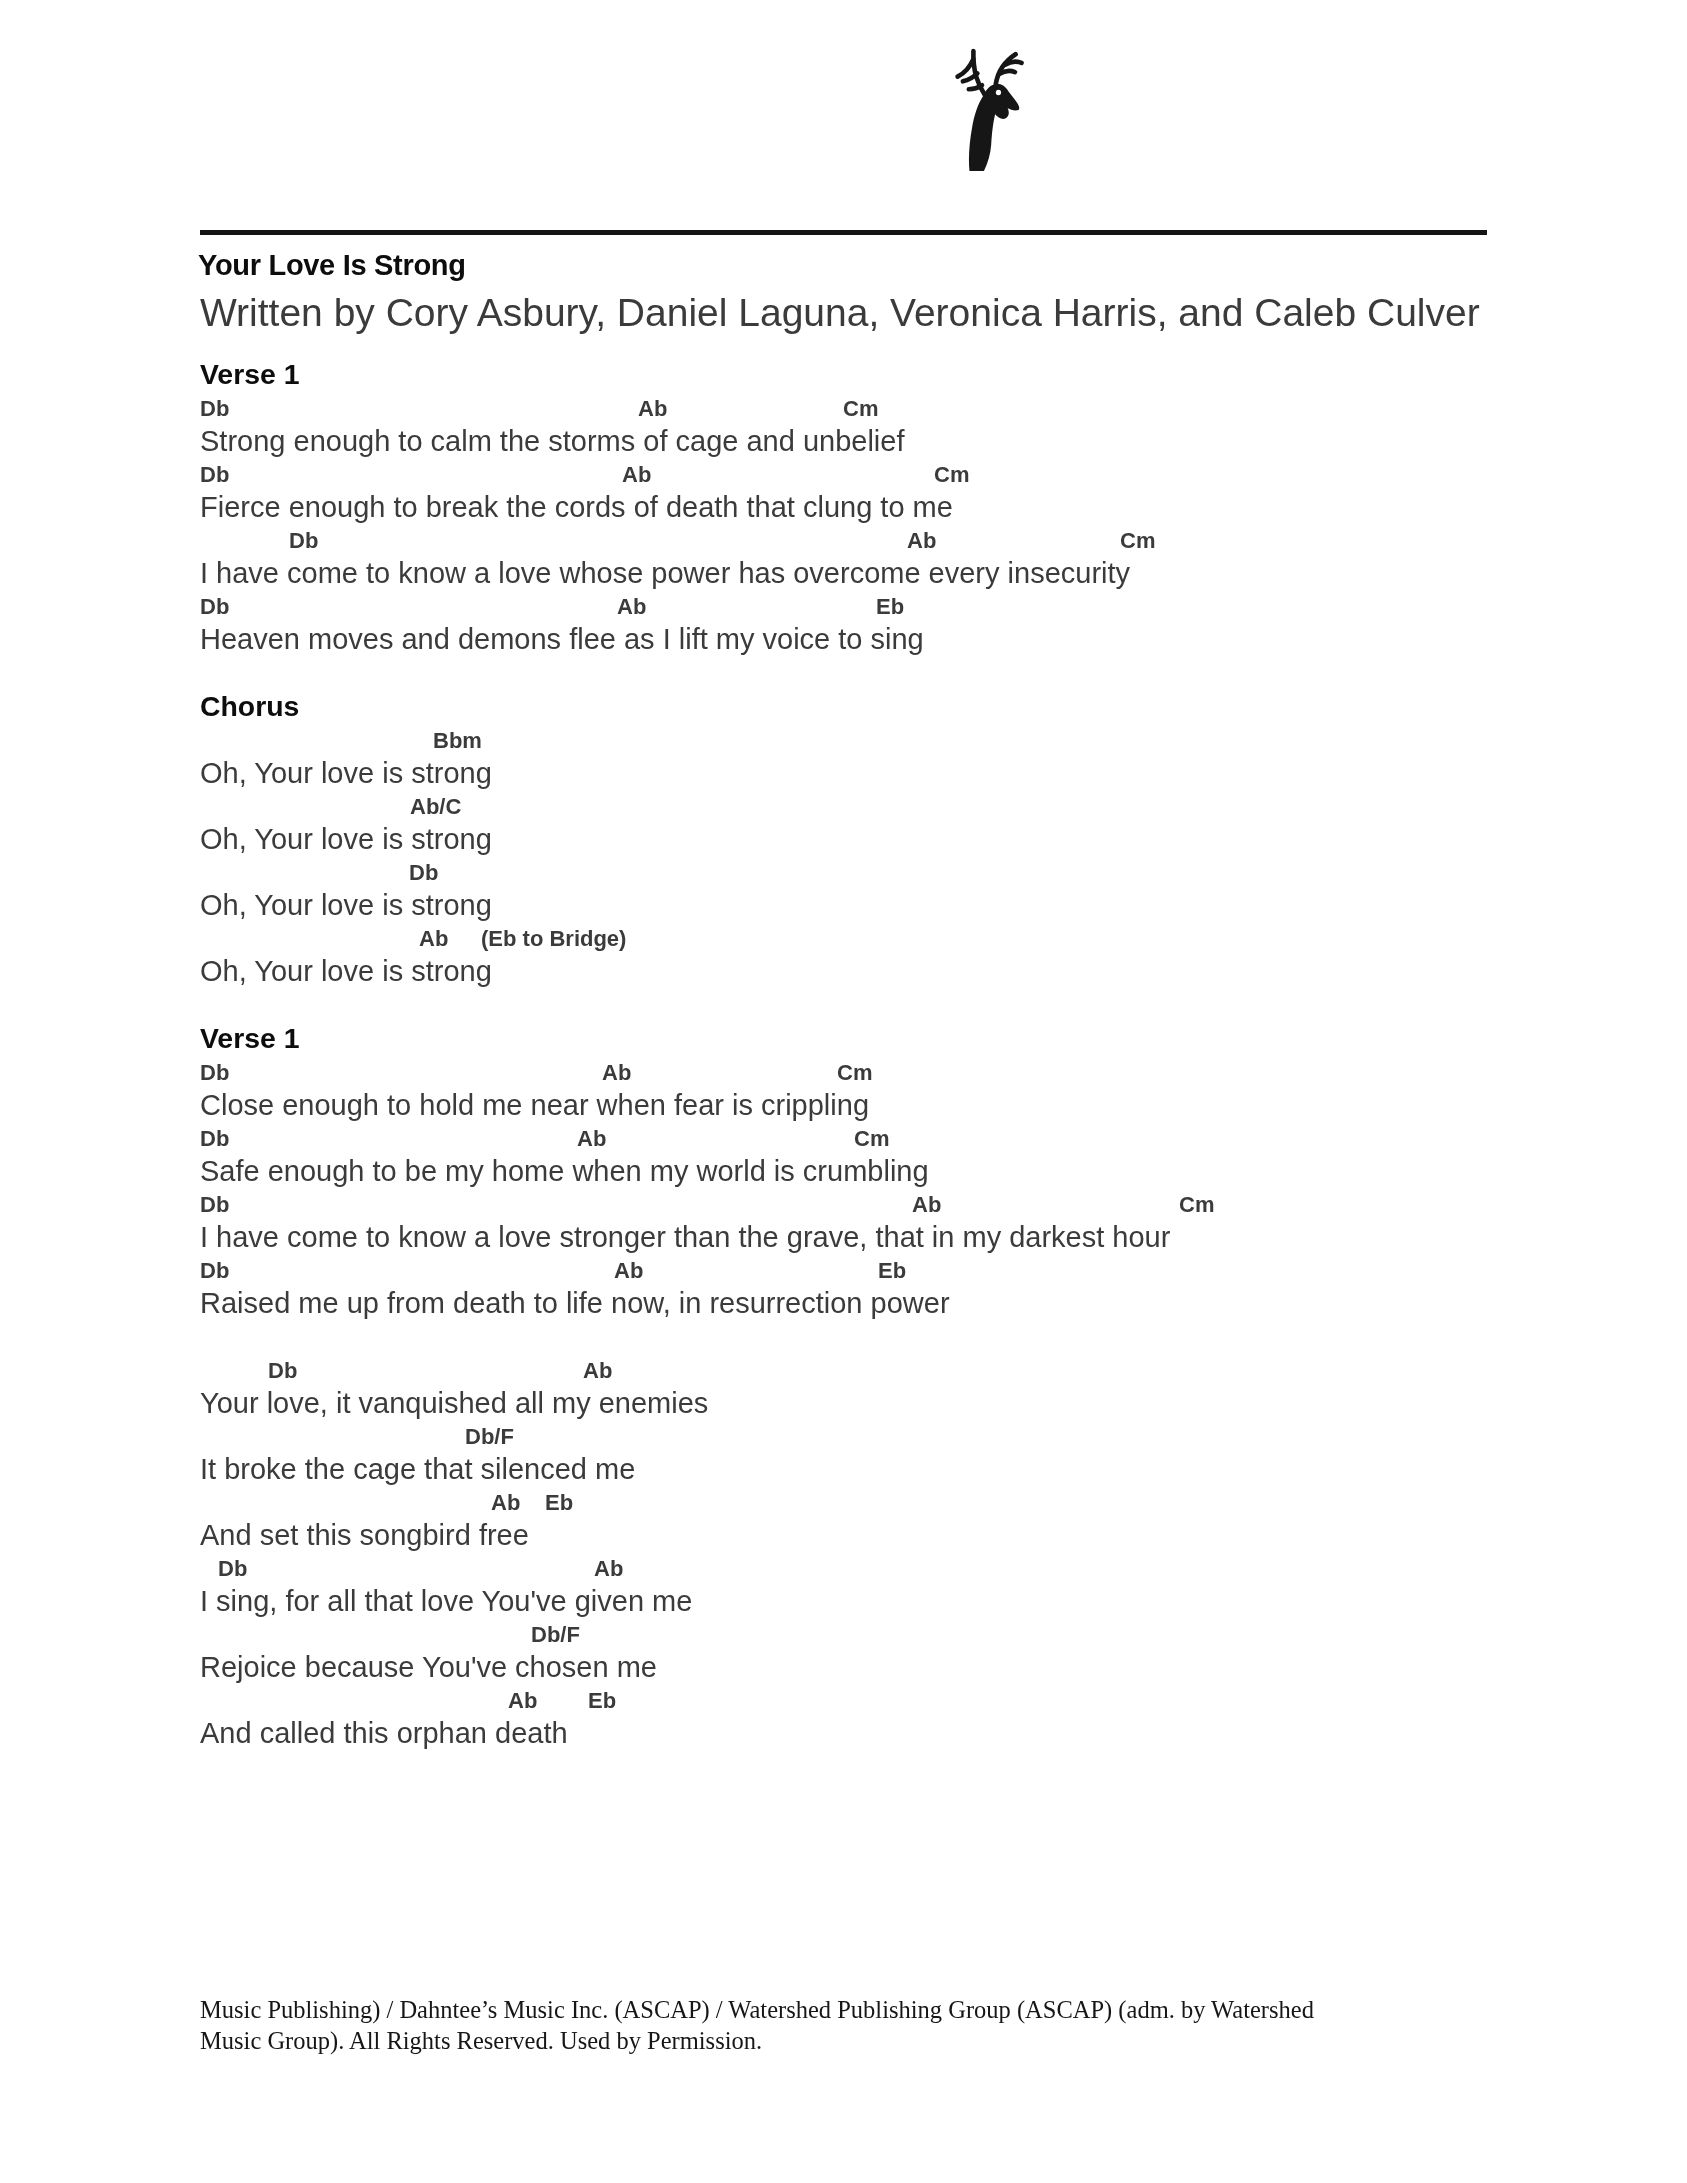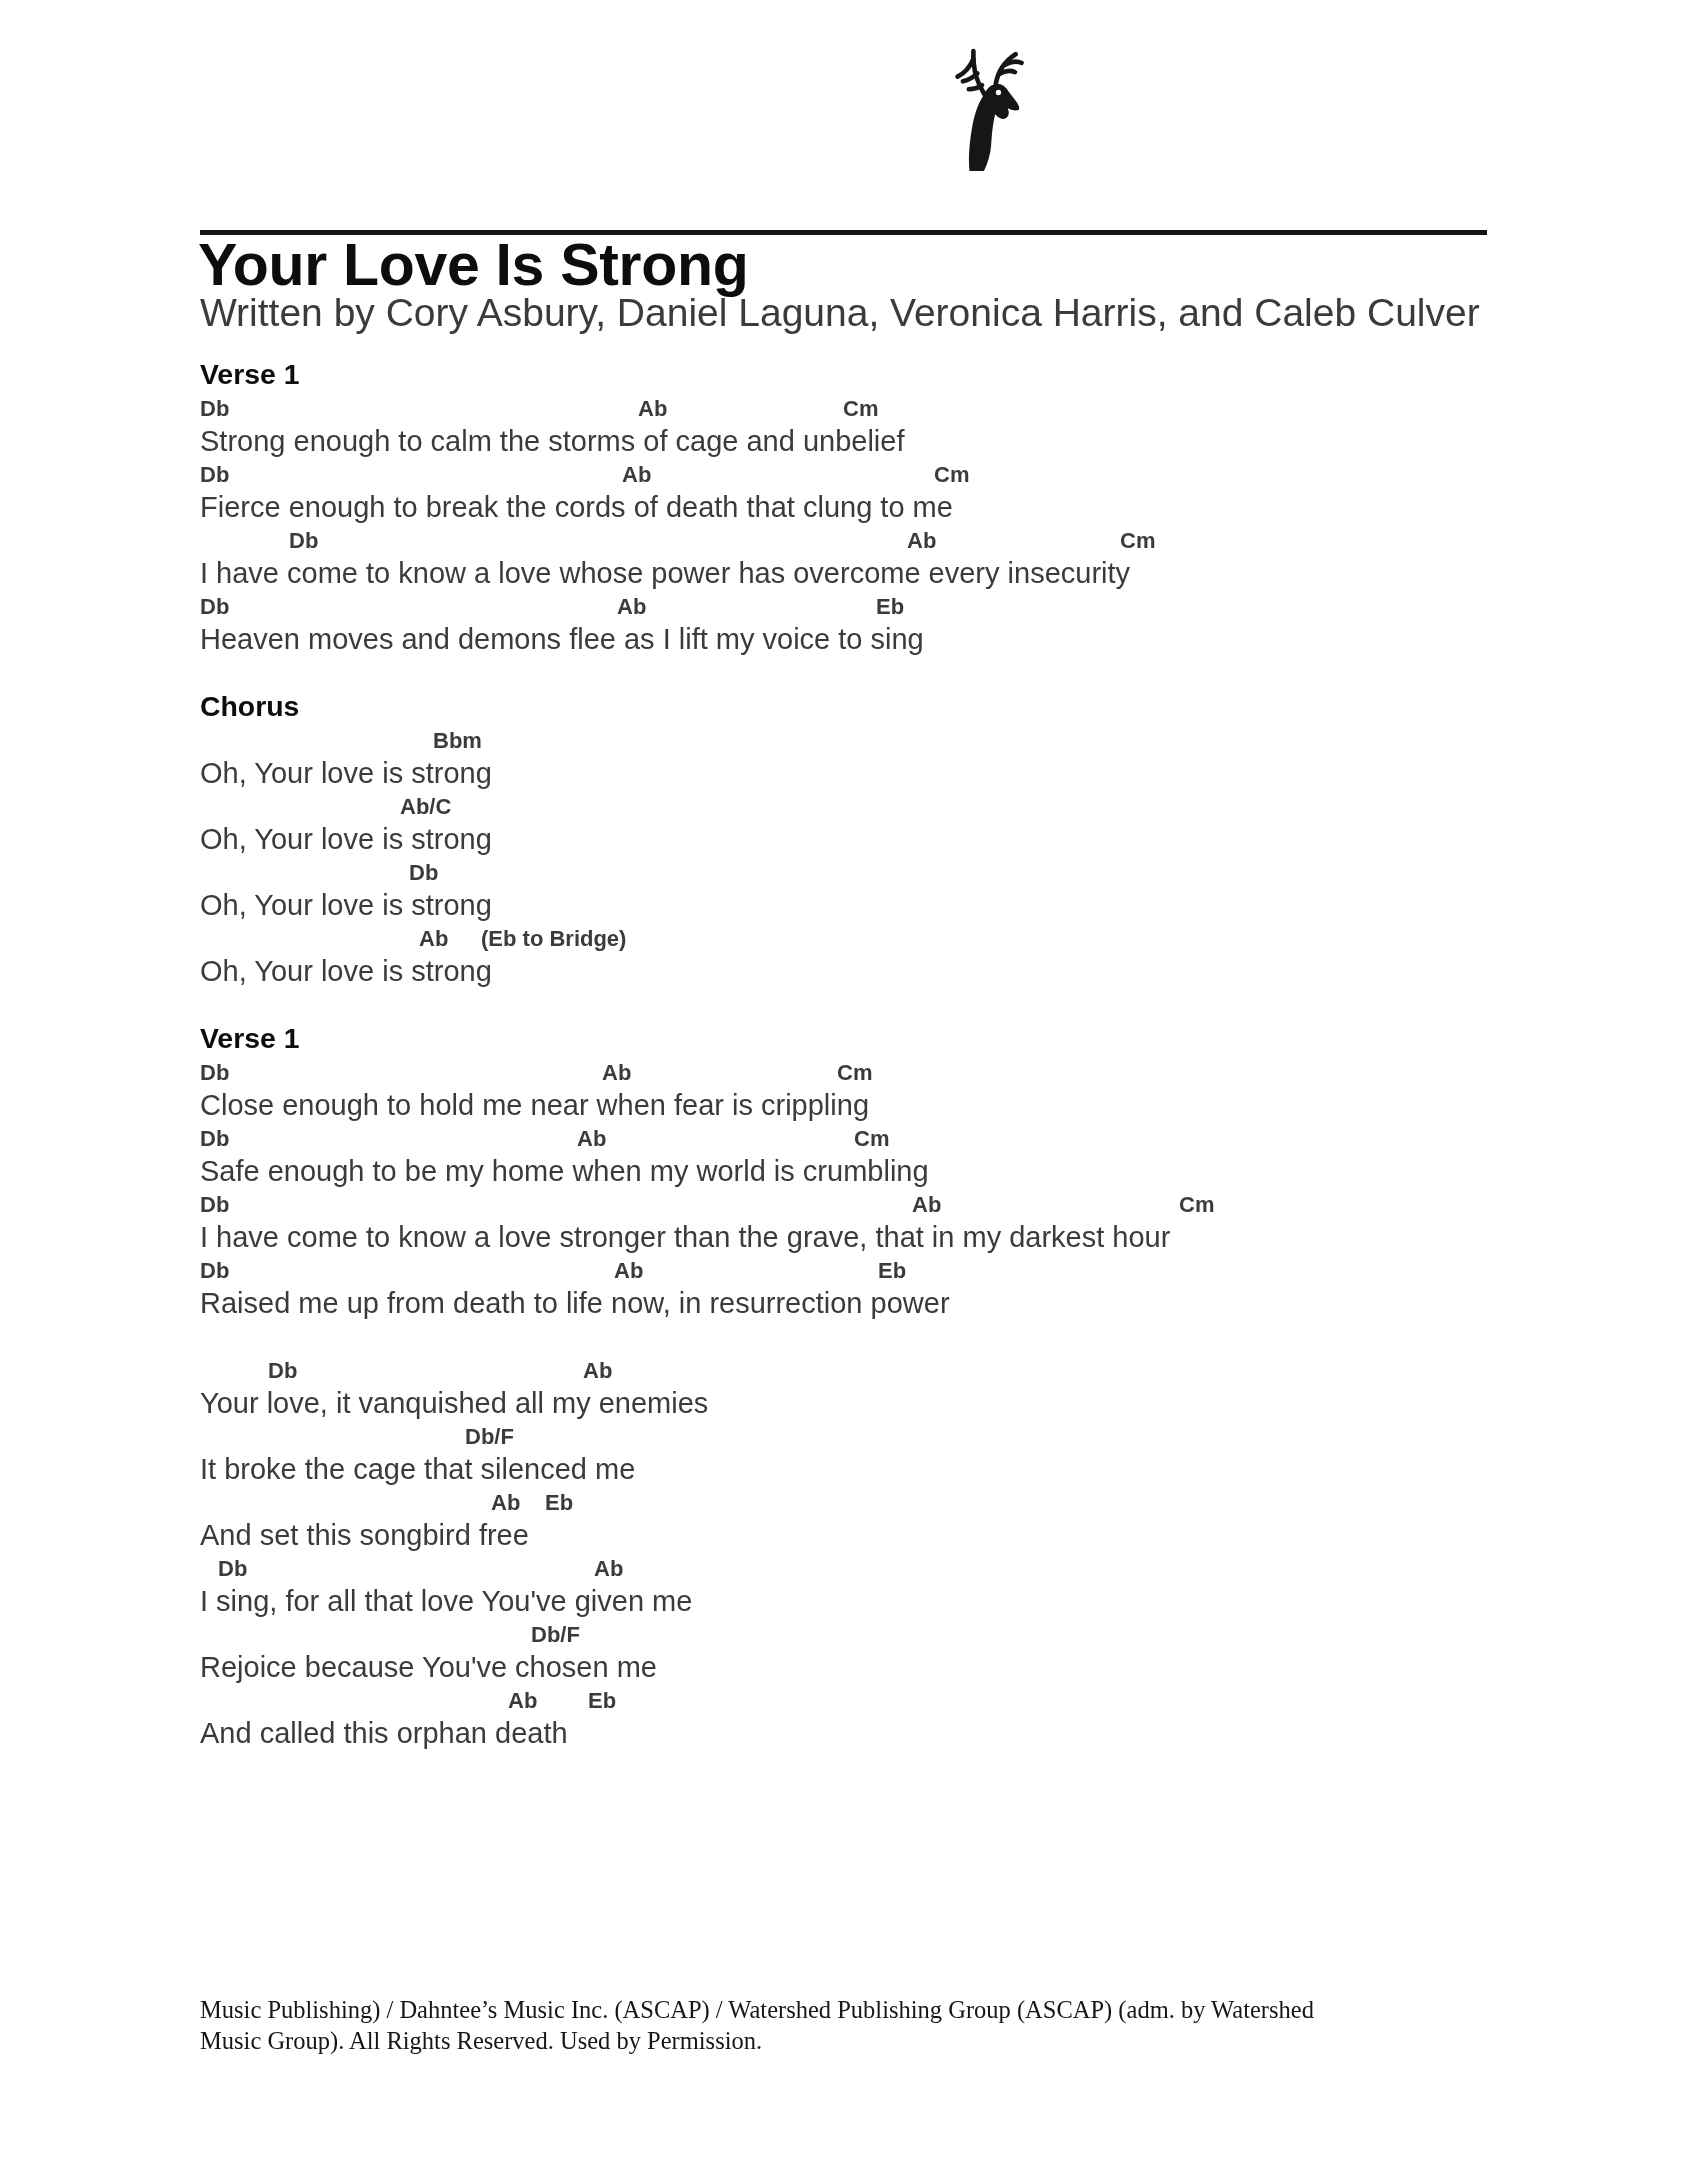--- a/index.html
+++ b/index.html
@@ -14,21 +14,21 @@
   .deer{position:absolute;left:0;top:1.3px;}
   .wordmark{
     position:absolute;left:99px;top:64px;
     font-family:"Liberation Serif",serif;
     font-size:43px;font-weight:600;color:var(--logo);
     letter-spacing:10px;word-spacing:12px;line-height:1;white-space:pre;
   }
   .rule{position:absolute;left:200px;top:230px;width:1287px;height:5.3px;background:var(--rule);}
   .song-title{
     position:absolute;left:198px;top:242px;
-    font-size:59px;font-weight:bold;color:var(--heading);
+    font-size:29px;font-weight:bold;color:var(--heading);
     letter-spacing:-0.3px;line-height:46px;white-space:pre;
   }
   .byline{
     position:absolute;left:200px;top:296px;
     font-size:39px;color:var(--body);line-height:33px;white-space:pre;
   }
   .song-body{position:absolute;left:200px;top:358px;width:1356px;}
   .section{margin:0 0 34px 0;}
   .section-heading{
     font-size:28.4px;font-weight:bold;color:var(--heading);
@@ -102,21 +102,21 @@
       </div>
       <div class="lyric-line">Heaven moves and demons flee as I lift my voice to sing</div>
     </div>
     <div class="section">
       <div class="section-heading">Chorus</div>
       <div class="chord-line">
         <span class="chord" style="left: 233px;">Bbm</span>
       </div>
       <div class="lyric-line">Oh, Your love is strong</div>
       <div class="chord-line">
-        <span class="chord" style="left: 200px;">Ab/C</span>
+        <span class="chord" style="left: 210px;">Ab/C</span>
       </div>
       <div class="lyric-line">Oh, Your love is strong</div>
       <div class="chord-line">
         <span class="chord" style="left: 209px;">Db</span>
       </div>
       <div class="lyric-line">Oh, Your love is strong</div>
       <div class="chord-line">
         <span class="chord" style="left: 219px;">Ab</span>
         <span class="chord" style="left: 281px;">(Eb to Bridge)</span>
       </div>

